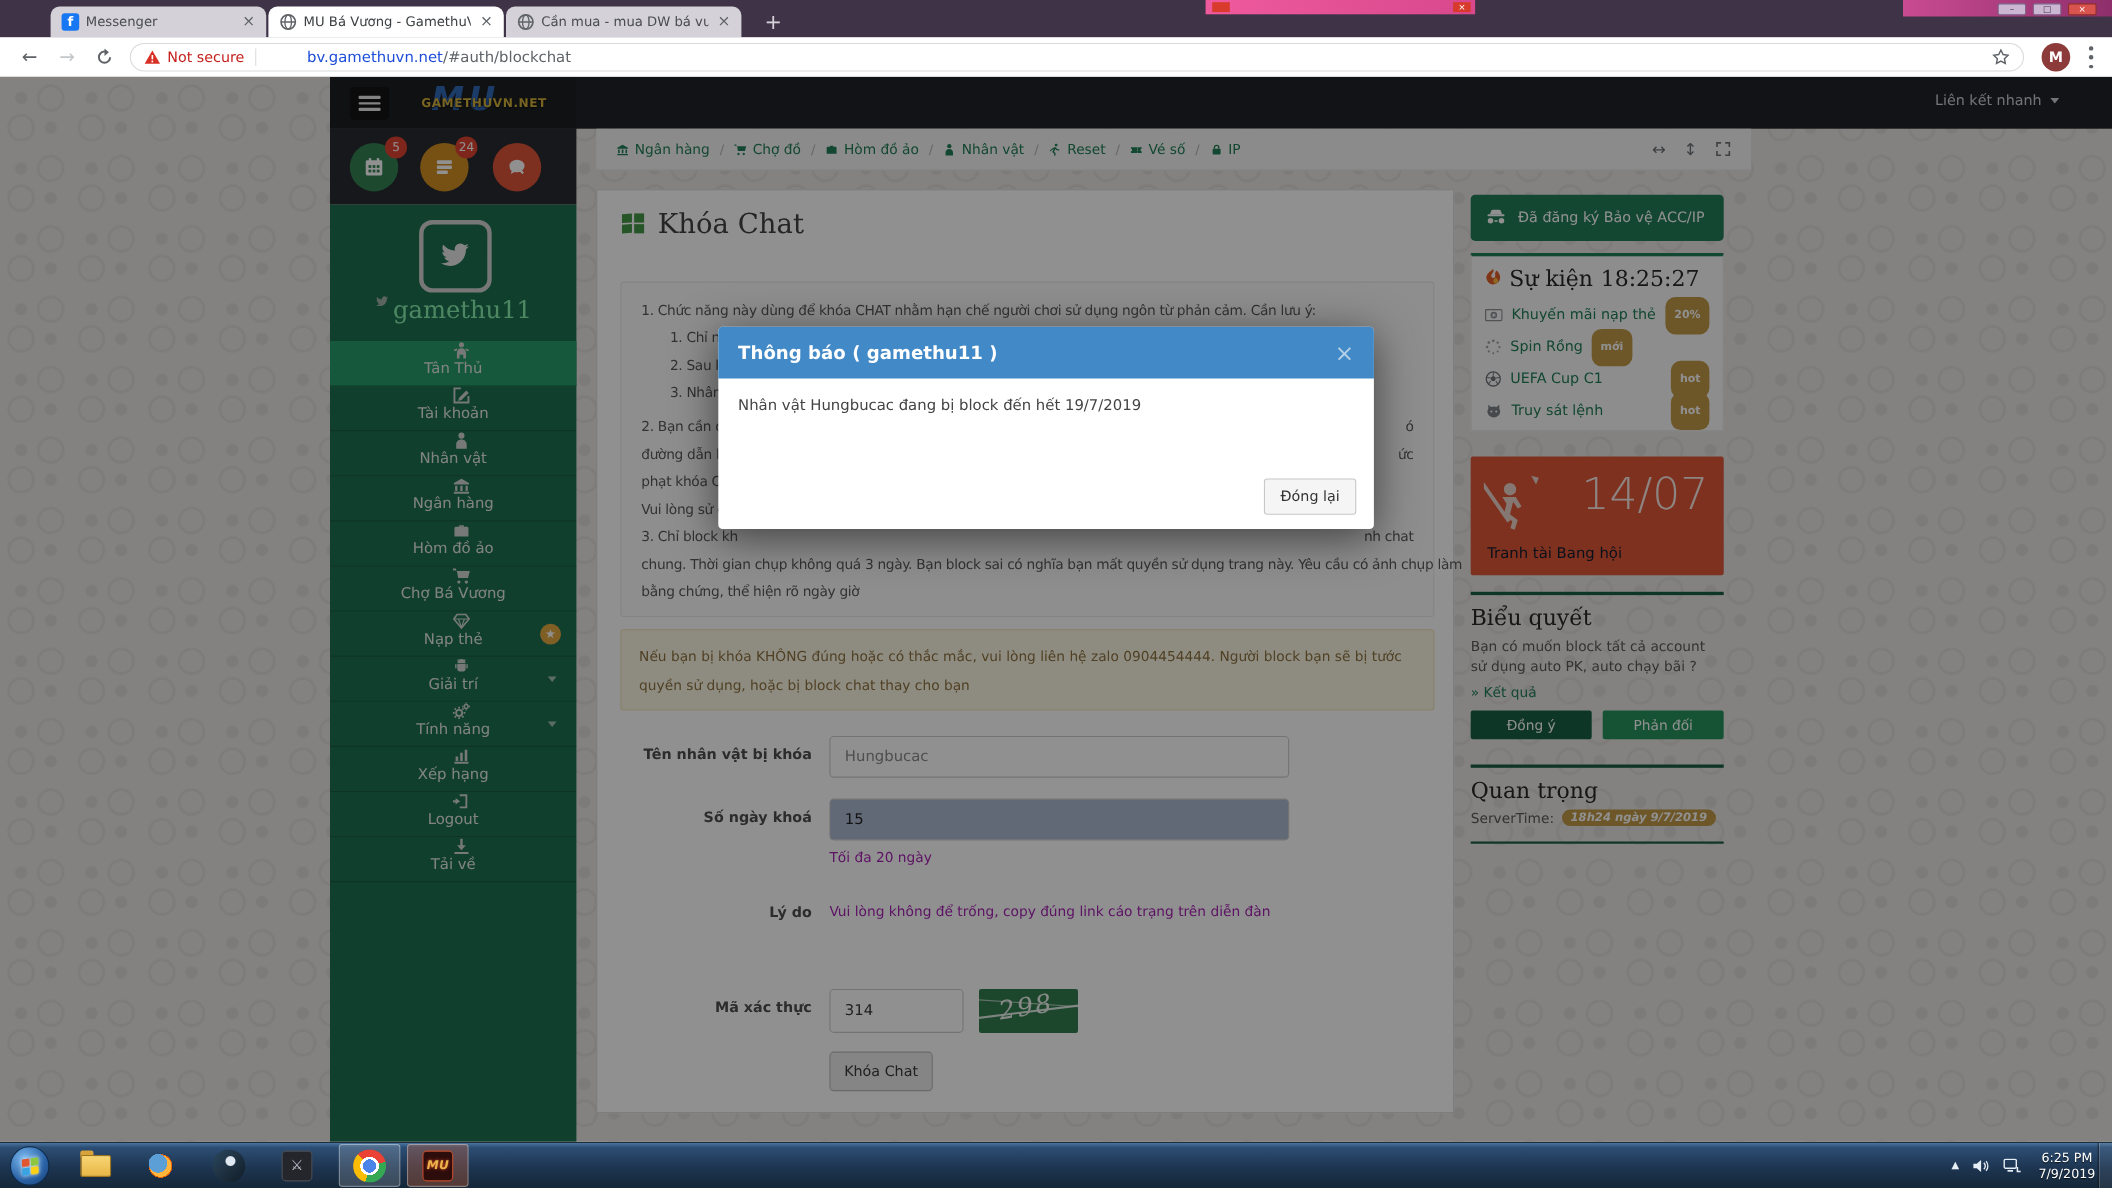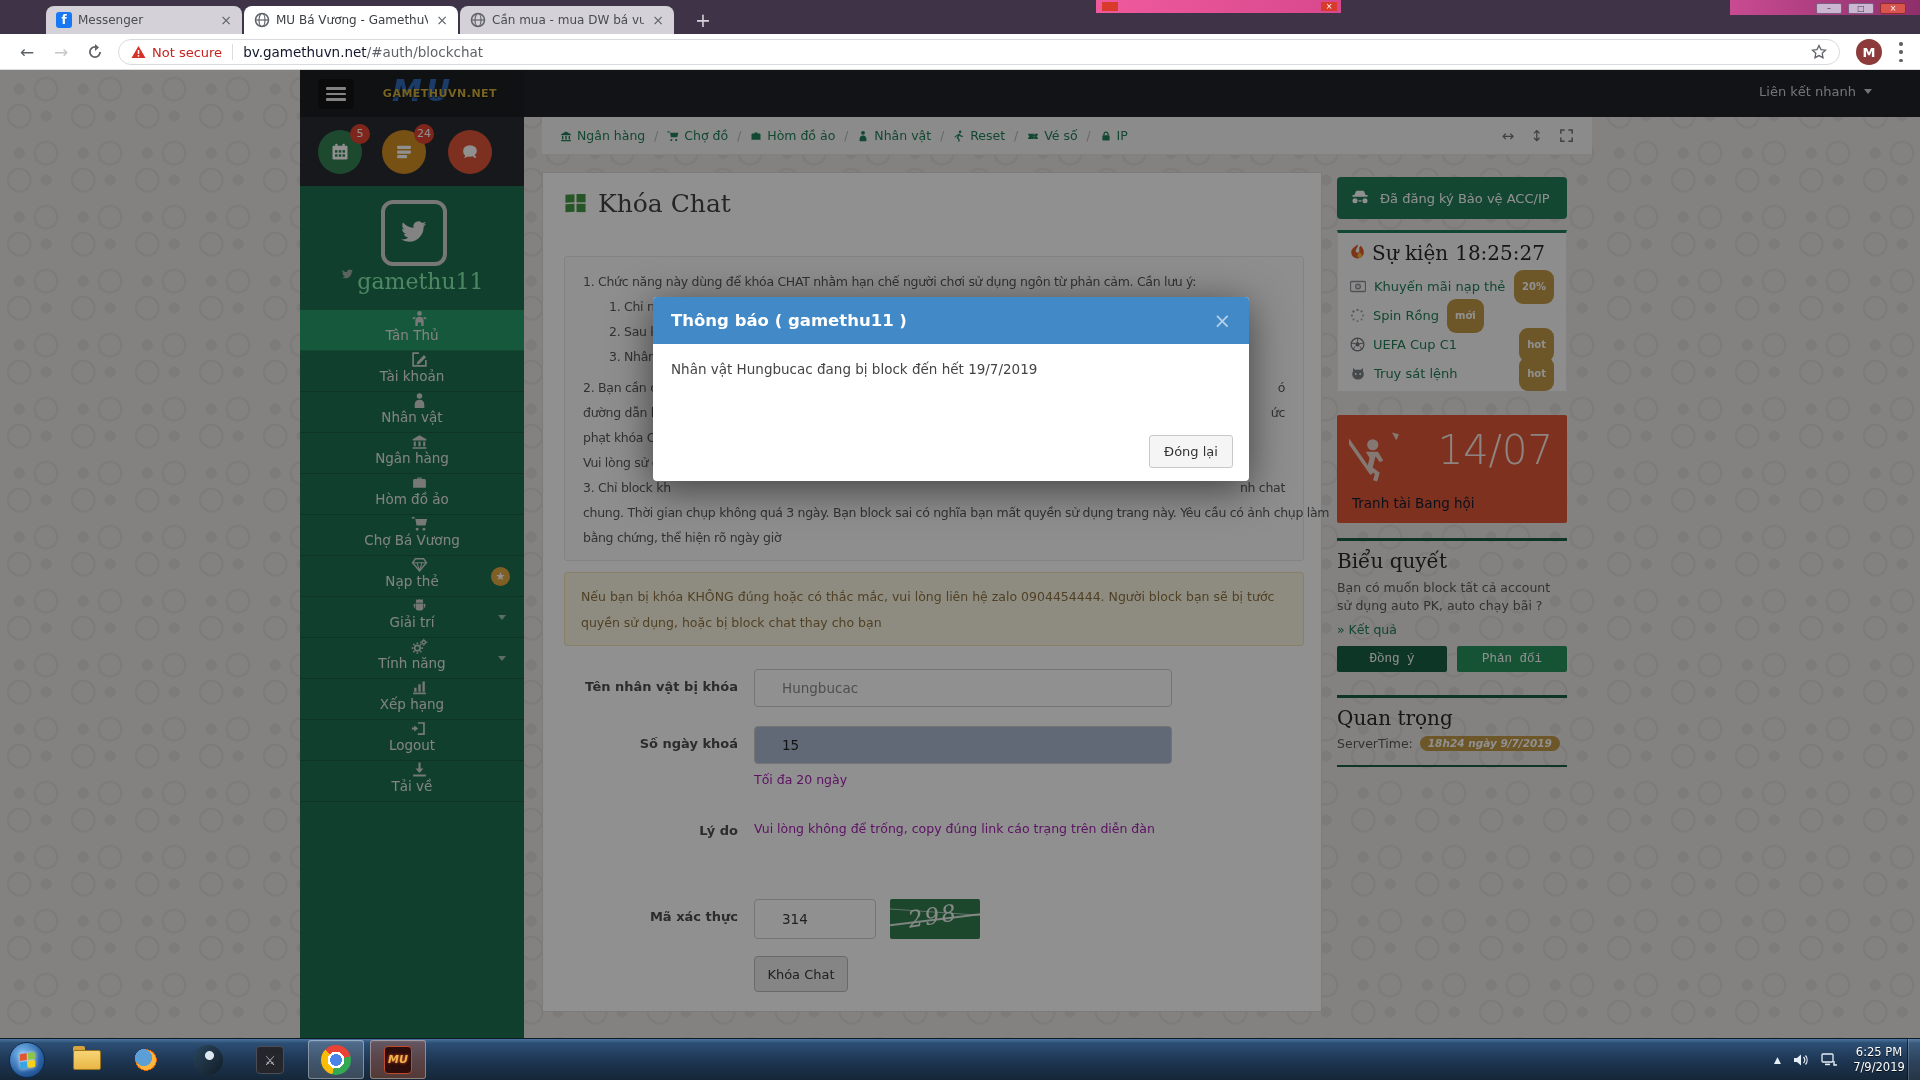--- a/index.html
+++ b/index.html
@@ -12,21 +12,21 @@
   .tab.active{background:#ffffff;color:#3c4043;}
   .tab .title{white-space:nowrap;overflow:hidden;text-overflow:clip;flex:1;margin:0 6px;}
   .tab .close{color:#5f6368;font-size:14px;line-height:1;padding:0 2px;}
   .favicon-fb{width:16px;height:16px;border-radius:3px;background:#1877f2;color:#fff;font-size:12px;font-weight:bold;display:flex;align-items:center;justify-content:center;flex:none;}
   .newtab{position:absolute;top:7px;width:26px;height:26px;color:#d6d2da;font-size:19px;display:flex;align-items:center;justify-content:center;}
   .toolbar{position:absolute;left:0;top:34px;width:1920px;height:36px;background:#fff;border-bottom:1px solid #dcdcdc;box-sizing:border-box;}
   .navbtn{position:absolute;top:5px;width:26px;height:26px;display:flex;align-items:center;justify-content:center;font-size:17px;color:#5f6368;}
   .addressbar{position:absolute;left:118px;top:5px;width:1722px;height:26px;border:1px solid #d8dadd;border-radius:14px;background:#fff;box-sizing:border-box;display:flex;align-items:center;padding:0 12px;}
   .notsecure{color:#c5221f;font-size:13px;margin:0 10px 0 6px;}
   .addr-div{width:1px;height:16px;background:#dadce0;margin-right:10px;}
-  .host{color:#0f172a;font-size:13.5px;}
+  .host{color:#1d4ed8;font-size:13.5px;margin-left:36px;}
   .path{color:#5f6368;font-size:13.5px;}
   .star{margin-left:auto;color:#5f6368;}
   .avatar{position:absolute;left:1856px;top:5px;width:26px;height:26px;border-radius:50%;background:#8c3a3a;color:#fff;font-size:13px;font-weight:bold;display:flex;align-items:center;justify-content:center;}
   .kebab{position:absolute;left:1899px;top:8px;width:4px;height:20px;display:flex;flex-direction:column;justify-content:space-between;align-items:center;}
   .kebab i{width:3.5px;height:3.5px;border-radius:50%;background:#5f6368;}
   
   .fragA{position:absolute;left:1096px;top:0;width:245px;height:13px;background:linear-gradient(90deg,#ef5a9d,#d8488d);}
   .fragA .rbox{position:absolute;left:6px;top:2px;width:16px;height:9px;background:#d83a2b;}
   .fragA .rx{position:absolute;right:4px;top:2px;width:16px;height:9px;background:#d83a2b;color:#fff;font-size:8px;line-height:9px;text-align:center;}
   .fragB{position:absolute;left:1730px;top:0;width:190px;height:15px;background:linear-gradient(90deg,#c94b91,#8e2f6b);}
@@ -69,21 +69,21 @@
   .cardtitle{position:absolute;left:21px;top:16px;display:flex;align-items:center;gap:11px;}
   .cardtitle .t{font-family:"DejaVu Serif",serif;font-size:25px;color:#3d3d3d;}
   .introbox{position:absolute;left:21px;top:83px;width:740px;height:305px;background:#fcfcfc;border:1px solid #e8e8e8;border-radius:3px;box-sizing:border-box;padding:12px 18px;font-size:12.5px;letter-spacing:-.3px;color:#555;}
   .iline{height:25px;line-height:25px;display:flex;justify-content:space-between;white-space:nowrap;}
   .iline.ind{padding-left:26px;}
   .iline.gap{margin-top:6px;}
   .notice{position:absolute;left:21px;top:399px;width:740px;height:74px;background:#fcf8e3;border:1px solid #f0e3b6;border-radius:3px;box-sizing:border-box;padding:11px 16px;font-size:12.5px;color:#8a6d3b;line-height:26px;}
   .frow{position:absolute;left:0;width:760px;display:flex;}
   .flabel{width:195px;text-align:right;font-size:13px;font-weight:bold;color:#4a4a4a;padding-top:10px;box-sizing:border-box;}
   .fctl{margin-left:16px;}
-  .finput{width:418px;height:38px;border:1px solid #ccc;border-radius:4px;background:#fff;box-sizing:border-box;padding:0 27px;font-size:13.5px;color:#888;display:flex;align-items:center;}
+  .finput{width:418px;height:38px;border:1px solid #ccc;border-radius:4px;background:#fff;box-sizing:border-box;padding:0 13px;font-size:13.5px;color:#888;display:flex;align-items:center;}
   .finput.sel{background:#a9b6cf;color:#1c1c1c;}
   .fhelp{font-size:12.5px;color:#a21caf;margin-top:8px;}
   .selspan{background:#3d77c9;color:#fff;padding:1px 2px;font-size:12.2px;letter-spacing:-.4px;white-space:nowrap;}
   .captcha{width:90px;height:40px;background:#2c7a4b;border-radius:2px;margin-left:14px;position:relative;overflow:hidden;}
   .captcha .code{position:absolute;left:18px;top:4px;color:#eef3ee;font-family:"DejaVu Serif",serif;font-style:italic;font-size:23px;transform:rotate(-9deg);letter-spacing:2px;}
   .captcha::before{content:"";position:absolute;left:-4px;top:19px;width:110px;height:1.6px;background:rgba(255,255,255,.85);transform:rotate(-7deg);}
   .captcha::after{content:"";position:absolute;left:-4px;top:13px;width:110px;height:1.2px;background:rgba(255,255,255,.6);transform:rotate(4deg);}
   .submitbtn{width:92px;height:34px;background:#ebebeb;border:1px solid #b9b9b9;border-radius:4px;font-size:13px;color:#333;display:flex;align-items:center;justify-content:center;}
   
   .rcol{position:absolute;left:1337px;top:0;width:230px;}
@@ -94,21 +94,21 @@
   .pill{background:#c09640;color:#fff;font-size:10px;font-weight:bold;border-radius:9px;padding:12px 8px;line-height:1;}
   .pill.right{margin-left:auto;}
   .ocard{position:absolute;top:345px;left:0;width:230px;height:108px;background:#dc5231;border-radius:2px;color:#fff;}
   .ocard .date{position:absolute;right:14px;top:12px;font-size:40px;font-weight:200;color:#fbe9e4;}
   .ocard .lbl{position:absolute;left:15px;bottom:12px;font-size:13.5px;color:#0f172a;text-align:right;}
   .rsec{position:absolute;left:0;width:230px;border-top:3px solid #14593f;padding-top:6px;box-sizing:border-box;}
   .rsec .h{font-family:"DejaVu Serif",serif;font-size:20px;color:#222;margin:2px 0 6px;}
   .pollq{font-size:12.5px;color:#555;line-height:18px;}
   .polllink{font-size:12.5px;color:#1a7a52;margin-top:7px;}
   .pollbtns{display:flex;gap:10px;margin-top:9px;}
-  .pbtn{flex:1;height:26px;color:#fff;font-size:12.5px;display:flex;align-items:center;justify-content:center;border-radius:2px;font-family:Liberation Mono, monospace;}
+  .pbtn{flex:1;height:26px;color:#fff;font-size:12.5px;display:flex;align-items:center;justify-content:center;border-radius:2px;}
   .pbtn.yes{background:#135c40;}
   .pbtn.no{background:#229159;}
   .stime{display:flex;align-items:center;gap:7px;font-size:12.5px;color:#555;margin-top:4px;padding-bottom:14px;border-bottom:2px solid #14593f;}
   .stbadge{background:#c09640;color:#fff;font-size:10.5px;font-weight:bold;font-style:italic;border-radius:9px;padding:2px 8px;line-height:1;}
   
   .overlay{position:absolute;left:0;top:0;width:1920px;height:968px;background:rgba(8,8,8,.45);z-index:50;}
   .modal{position:absolute;left:653px;top:227px;width:596px;height:184px;z-index:60;box-shadow:0 8px 40px rgba(0,0,0,.55);border-radius:4px;background:#fff;}
   .modal-h{height:47px;background:#4189c7;border-radius:4px 4px 0 0;display:flex;align-items:center;padding:0 18px;box-sizing:border-box;color:#fff;font-size:16.5px;font-weight:bold;}
   .modal-x{margin-left:auto;color:rgba(255,255,255,.6);font-size:21px;font-weight:normal;}
   .modal-b{padding:17px 18px;font-size:13.5px;color:#444;}

